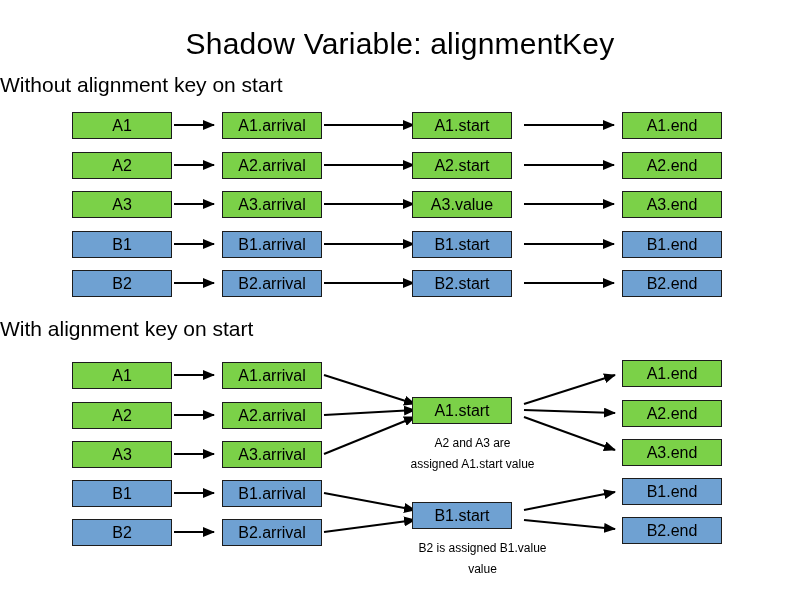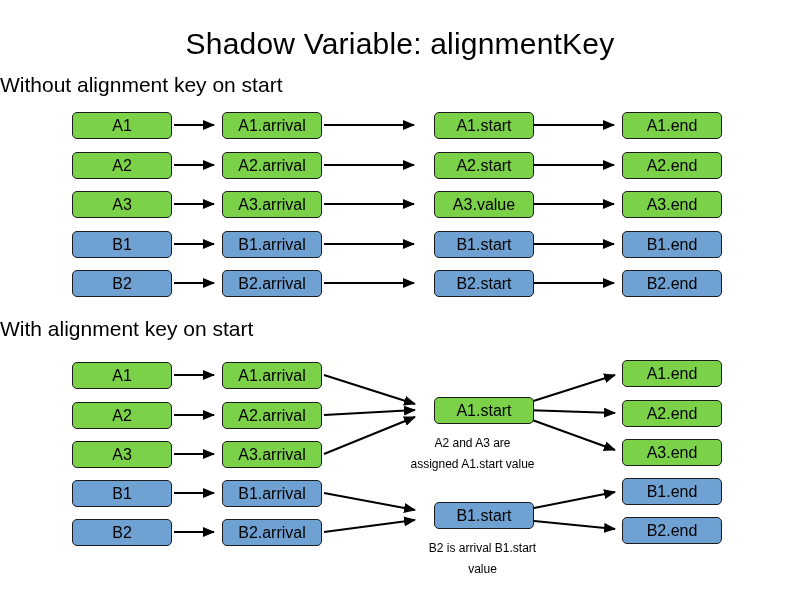--- a/index.html
+++ b/index.html
@@ -4,25 +4,25 @@
 <style>
   *{margin:0;padding:0;box-sizing:border-box}
   html,body{background:#fff}
   body{font-family:"Liberation Sans",sans-serif;color:#000}
   .canvas{position:relative;width:800px;height:600px;background:#fff;overflow:hidden;margin:5px auto}
   .title{position:absolute;left:0;top:22px;width:100%;text-align:center;font-size:30px;font-weight:400;letter-spacing:.2px}
   .heading{position:absolute;left:0;width:100%;text-align:left;font-size:21px;font-weight:400}
   .heading.s1{top:68px}
   .heading.s2{top:312px}
   svg.arrows{position:absolute;left:0;top:0;width:800px;height:600px;pointer-events:none}
-  .box{position:absolute;width:100px;height:27px;border:1.5px solid var(--border,#1c1c1c);border-radius:5px;
+  .box{position:absolute;width:100px;height:27px;border:1.5px solid var(--border,#1c1c1c);border-radius:0;
        display:flex;align-items:center;justify-content:center;font-size:16px;line-height:1;background:#ddd}
   .box[data-color="green"]{background:var(--green-fill,#7bd148)}
   .box[data-color="blue"]{background:var(--blue-fill,#6fa1d2)}
-  .c1{left:72px}.c2{left:222px}.c3{left:434px}.c4{left:622px}
+  .c1{left:72px}.c2{left:222px}.c3{left:412px}.c4{left:622px}
   .note{position:absolute;text-align:center;font-size:12px;line-height:21px}
   .note.n1{left:350px;top:428px;width:245px}
   .note.n2{left:340px;top:533px;width:285px}
 </style>
 </head>
 <body>
 
 <div class="canvas">
 
   <svg class="arrows" viewBox="0 0 800 600">
@@ -117,17 +117,17 @@
   <div class="box c4" style="top:395px" data-color="green">A2.end</div>
   <div class="box c4" style="top:434px" data-color="green">A3.end</div>
   <div class="box c4" style="top:473px" data-color="blue">B1.end</div>
   <div class="box c4" style="top:512px" data-color="blue">B2.end</div>
 
   <div class="note n1">
     <div>A2 and A3 are</div>
     <div>assigned A1.start value</div>
   </div>
   <div class="note n2">
-    <div>B2 is arrival B1.start</div>
+    <div>B2 is assigned B1.value</div>
     <div>value</div>
   </div>
 
 </div>
 
 </body></html>

